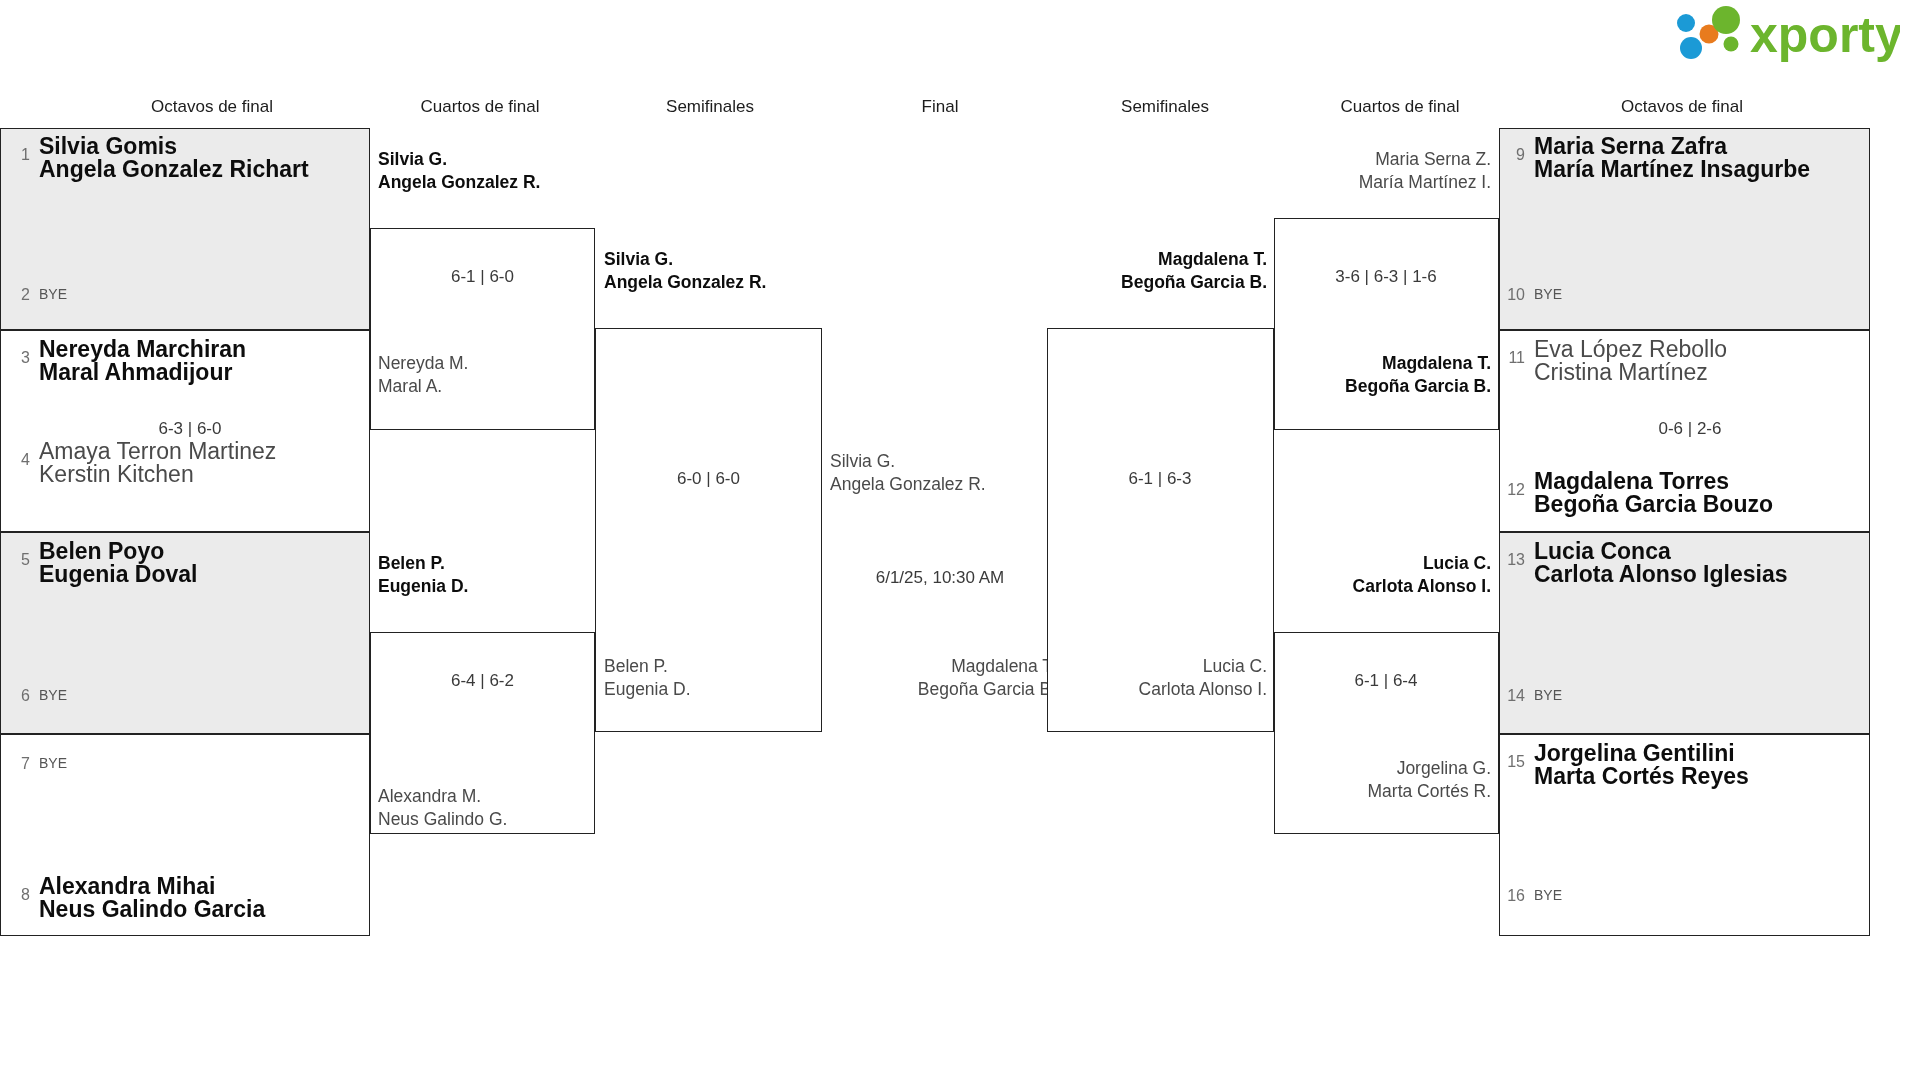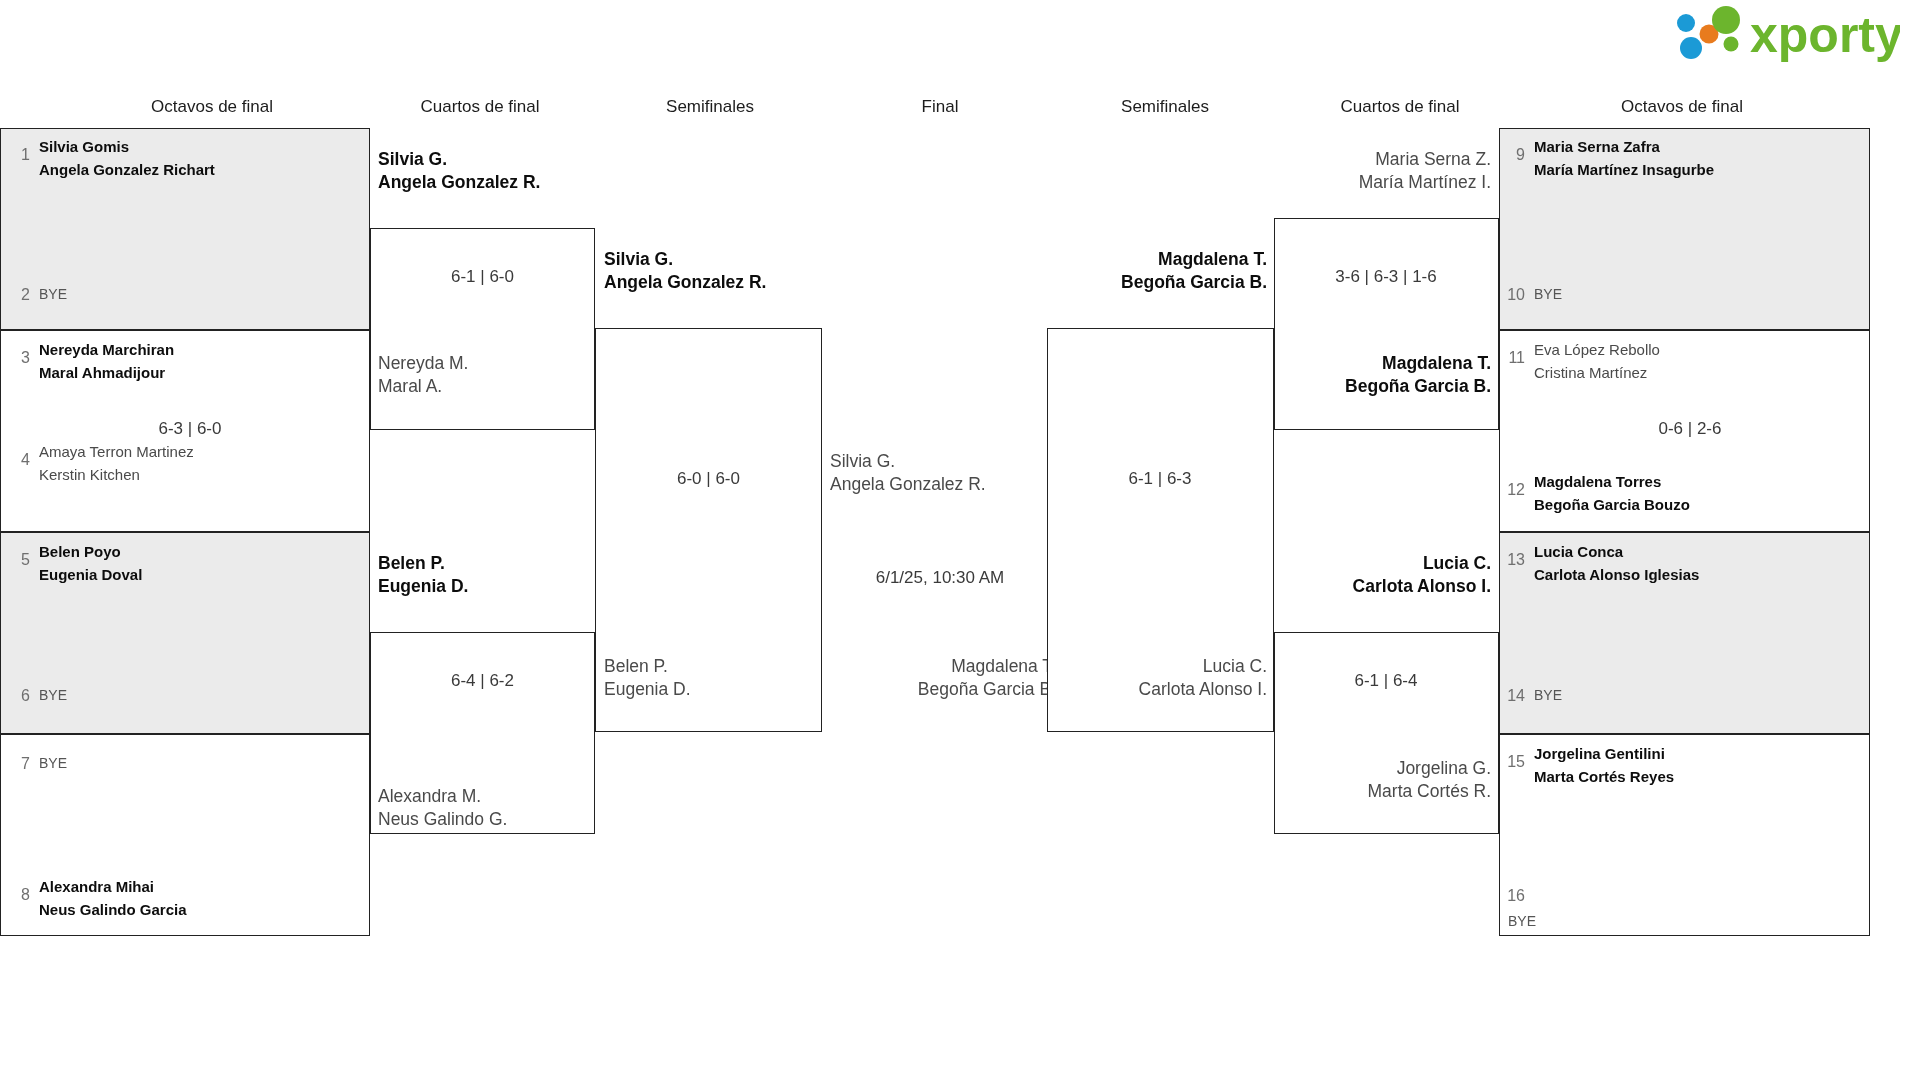--- a/index.html
+++ b/index.html
@@ -80,21 +80,21 @@
     font-size: 16px;
     line-height: 19px;
     color: #6f6f6f;
     width: 26px;
     text-align: right;
     flex: 0 0 26px;
     padding-top: 10px;
   }
   .slot.seed-bye .seed { padding-top: 0px; }
   .slot .names {
-    font-size: 15px;
+    font-size: 23px;
     line-height: 23px;
     padding-left: 9px;
     color: #1a1a1a;
   }
   .slot .names.bye {
     font-size: 14px;
     line-height: 19px;
     color: #555555;
     padding-left: 9px;
   }
@@ -333,16 +333,16 @@
   <span class="names bye">BYE</span>
 </div>
 
 <div class="slot winner" style="left:1499px; top:742px;">
   <span class="seed">15</span>
   <span class="names">
     <span>Jorgelina Gentilini</span><br>
     <span>Marta Cortés Reyes</span>
   </span>
 </div>
-<div class="slot seed-bye" style="left:1499px; top:886px;flex-direction:column;">
+<div class="slot seed-bye" style="left:1499px; top:886px;">
   <span class="seed">16</span>
   <span class="names bye">BYE</span>
 </div>
 
 </body></html>

